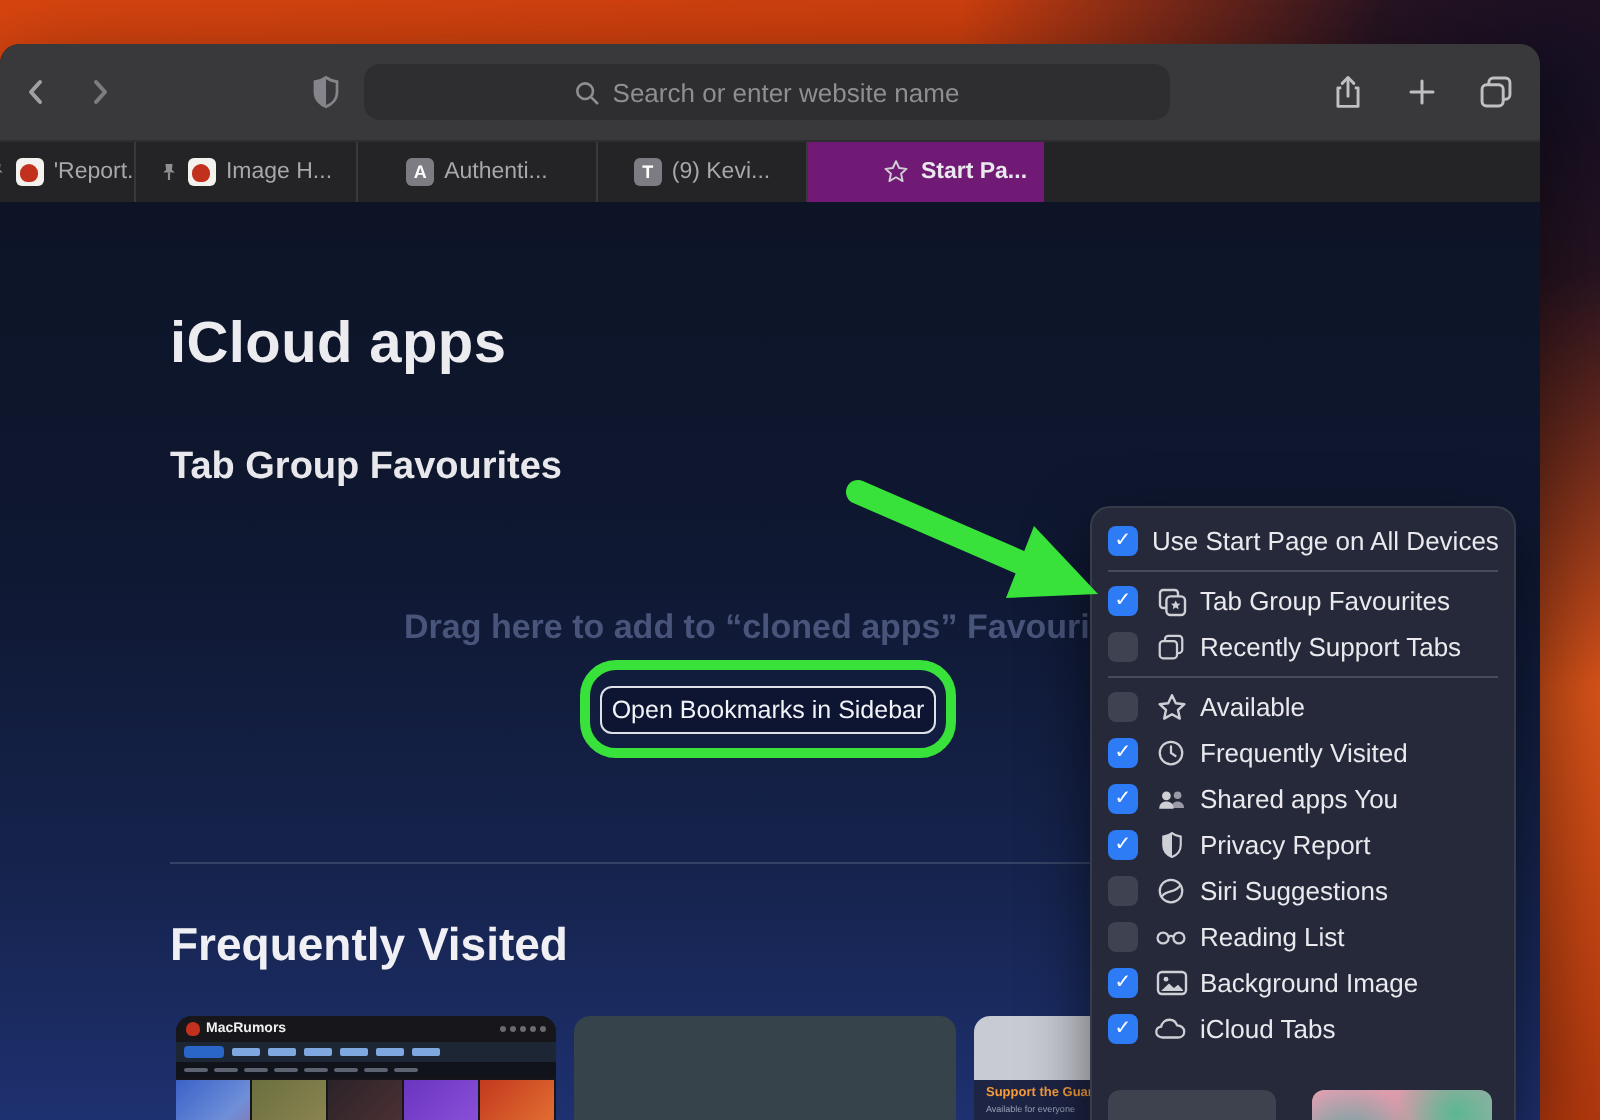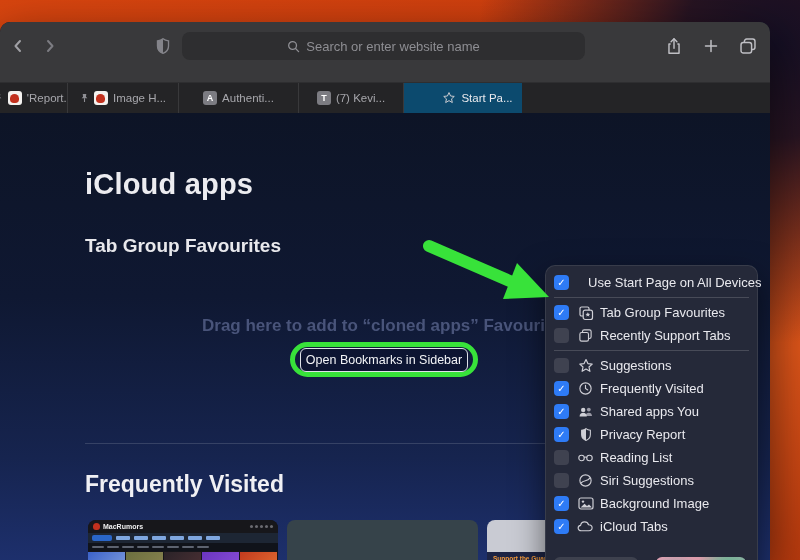--- a/index.html
+++ b/index.html
@@ -11,53 +11,53 @@
       linear-gradient(160deg, #d8450f 0%, #c93c0e 35%, #e0561a 75%, #b93a0e 100%);
   }
   
   .window{
     position:absolute;left:0;top:22px;width:770px;height:538px;
     border-radius:10px 10px 0 0;overflow:hidden;
     box-shadow:0 18px 50px rgba(0,0,0,0.6);
     background:#0d1426;
   }
   
-  .toolbar{position:relative;height:60px;background:#39393b;}
+  .toolbar{position:relative;height:48px;background:#39393b;}
   .nav-btn{position:absolute;top:14px;width:20px;height:20px;display:flex;align-items:center;justify-content:center;}
   .nav-back{left:8px;}
   .nav-forward{left:40px;}
   .shield-wrap{position:absolute;left:152px;top:13px;width:22px;height:22px;display:flex;align-items:center;justify-content:center;}
   .search-field{
     position:absolute;left:182px;top:10px;width:403px;height:28px;
     background:#2e2e30;border-radius:8px;
     display:flex;align-items:center;justify-content:center;gap:6px;
     color:#8e8e93;font-size:13px;
   }
   .tb-right{position:absolute;right:10px;top:12px;display:flex;gap:13px;align-items:center;}
   .tb-icon{width:24px;height:24px;display:flex;align-items:center;justify-content:center;}
   
   .tabbar{height:30px;background:#242426;display:flex;border-top:1px solid #2e2e30;}
   .tab{
     height:30px;box-sizing:border-box;border-right:1px solid #39393b;
     display:flex;align-items:center;justify-content:center;gap:5px;
     color:#a7a7ac;font-size:11.5px;overflow:hidden;white-space:nowrap;
   }
-  .tab.active{background:#0c4a6e;color:#e9e9ed;font-weight:400;border-right:none;padding-left:29px;}
+  .tab.active{background:#701a75;color:#e9e9ed;font-weight:700;border-right:none;padding-left:29px;}
   .favicon-mr{width:14px;height:14px;border-radius:3px;background:#f4f2ef;display:flex;align-items:center;justify-content:center;flex:none;}
   .favicon-mr i{display:block;width:9px;height:9px;background:#c2311e;border-radius:55% 55% 46% 46%;}
   .favicon-letter{width:14px;height:14px;border-radius:3px;background:#7c7c82;color:#fff;font-size:9px;font-weight:bold;
     display:flex;align-items:center;justify-content:center;flex:none;}
   
   .content{position:relative;height:460px;overflow:hidden;
     background:linear-gradient(180deg,#0d1426 0%,#0f1832 40%,#16244f 75%,#1e3170 100%);}
   .page-title{position:absolute;left:85px;top:55px;font-size:29px;font-weight:bold;color:#ececf0;letter-spacing:0.2px;}
   .section-title{position:absolute;left:85px;top:122px;font-size:19px;font-weight:bold;color:#e8e8ec;}
   .drag-hint{position:absolute;left:202px;top:203px;font-size:17px;font-weight:600;color:#49547a;white-space:nowrap;z-index:1;}
   .ring{
-    position:absolute;left:290px;top:229px;width:188px;height:35px;box-sizing:border-box;
+    position:absolute;left:290px;top:229px;width:188px;height:49px;box-sizing:border-box;
     border:5px solid #38e23a;border-radius:18px;
     display:flex;align-items:center;justify-content:center;z-index:2;
   }
   .open-bookmarks-btn{
     width:168px;height:24px;box-sizing:border-box;border:1.5px solid #dfe2e8;border-radius:6px;
     background:rgba(10,17,44,0.65);color:#f2f3f6;font-size:12.5px;
     display:flex;align-items:center;justify-content:center;white-space:nowrap;
   }
   .section-divider{position:absolute;left:85px;top:330px;width:660px;height:1px;background:rgba(255,255,255,0.14);}
   .fv-title{position:absolute;left:85px;top:358px;font-size:23px;font-weight:bold;color:#f0f0f4;}
@@ -201,21 +201,21 @@
           <i></i>
         </span>
       <span>Image H...</span>
     </div>
     <div class="tab" style="width:120px">
       <span class="favicon-letter">A</span>
       <span>Authenti...</span>
     </div>
     <div class="tab" style="width:105px">
       <span class="favicon-letter">T</span>
-      <span>(7) Kevi...</span>
+      <span>(9) Kevi...</span>
     </div>
     <div class="tab active" style="width:118px">
       <span>
         <svg width="14" height="14" viewBox="0 0 16 16">
             <path d="M8 1.8 L9.8 5.7 L14 6.2 L10.9 9 L11.8 13.2 L8 11 L4.2 13.2 L5.1 9 L2 6.2 L6.2 5.7 Z" fill="none" stroke="#cfcfd3" stroke-width="1.1" stroke-linejoin="round"></path>
           </svg>
       </span>
       <span>Start Pa...</span>
     </div>
   </div>
@@ -279,21 +279,21 @@
         <div class="guardian-title">Support the Guar</div>
         <div class="guardian-sub">Available for everyone</div>
 
       </div>
     </div>
 
     <div class="menu">
 
       <div class="menu-item">
         <span class="cb checked"></span>
-        <span class="mi-label" style="margin-left:13px">Use Start Page on All Devices</span>
+        <span class="mi-label" style="margin-left:1px">Use Start Page on All Devices</span>
       </div>
       <div class="menu-divider"></div>
 
       <div class="menu-item">
         <span class="cb checked"></span>
         <span class="mi-icon">
           <svg width="16" height="16" viewBox="0 0 16 16">
             <rect x="2" y="2" width="9" height="9" rx="1.6" fill="none" stroke="#cfcfd6" stroke-width="1.2"></rect>
             <rect x="5.2" y="5.2" width="9.3" height="9.3" rx="2" fill="#252939" stroke="#cfcfd6" stroke-width="1.2"></rect>
             <path d="M9.85 7.2 L10.6 8.7 L12.2 8.9 L11 10 L11.3 11.6 L9.85 10.8 L8.4 11.6 L8.7 10 L7.5 8.9 L9.1 8.7 Z" fill="#cfcfd6"></path>
@@ -314,21 +314,21 @@
       </div>
       <div class="menu-divider"></div>
 
       <div class="menu-item">
         <span class="cb unchecked"></span>
         <span class="mi-icon">
           <svg width="16" height="16" viewBox="0 0 16 16">
               <path d="M8 1.6 L9.9 5.6 L14.2 6.1 L11 9 L11.9 13.3 L8 11.1 L4.1 13.3 L5 9 L1.8 6.1 L6.1 5.6 Z" fill="none" stroke="#cfcfd6" stroke-width="1.2" stroke-linejoin="round"></path>
             </svg>
         </span>
-        <span class="mi-label">Suggestions</span>
+        <span class="mi-label">Available</span>
       </div>
 
       <div class="menu-item">
         <span class="cb checked"></span>
         <span class="mi-icon">
           <svg width="15" height="15" viewBox="0 0 16 16">
               <circle cx="8" cy="8" r="6" fill="none" stroke="#cfcfd6" stroke-width="1.2"></circle>
               <path d="M8 4.5 V8 L10.4 9.6" fill="none" stroke="#cfcfd6" stroke-width="1.2" stroke-linecap="round"></path>
             </svg>
         </span>
@@ -355,38 +355,38 @@
             <path d="M8 1.2 C6.2 2.7 4.5 3 3 3.2 V8 C3 11.5 5.4 13.8 8 14.8 C10.6 13.8 13 11.5 13 8 V3.2 C11.5 3 9.8 2.7 8 1.2 Z" fill="none" stroke="#cfcfd6" stroke-width="1.2"></path>
             <path d="M8 1.2 C6.2 2.7 4.5 3 3 3.2 V8 C3 11.5 5.4 13.8 8 14.8 Z" fill="#cfcfd6"></path>
           </svg>
         </span>
         <span class="mi-label">Privacy Report</span>
       </div>
 
       <div class="menu-item">
         <span class="cb unchecked"></span>
         <span class="mi-icon">
+          <svg width="15" height="15" viewBox="0 0 16 16">
+            <circle cx="8" cy="8" r="6" fill="none" stroke="#cfcfd6" stroke-width="1.2"></circle>
+            <path d="M3.4 10.6 C6 7.2 10 9.2 12.6 5.4" fill="none" stroke="#cfcfd6" stroke-width="1.2" stroke-linecap="round"></path>
+          </svg>
+        </span>
+        <span class="mi-label">Siri Suggestions</span>
+      </div>
+
+      <div class="menu-item">
+        <span class="cb unchecked"></span>
+        <span class="mi-icon">
           <svg width="17" height="14" viewBox="0 0 18 14">
             <circle cx="4.8" cy="7" r="2.9" fill="none" stroke="#cfcfd6" stroke-width="1.2"></circle>
             <circle cx="13.2" cy="7" r="2.9" fill="none" stroke="#cfcfd6" stroke-width="1.2"></circle>
             <path d="M7.7 6.6 A1.6 1.6 0 0 1 10.3 6.6" fill="none" stroke="#cfcfd6" stroke-width="1.2"></path>
           </svg>
         </span>
         <span class="mi-label">Reading List</span>
-      </div>
-
-      <div class="menu-item">
-        <span class="cb unchecked"></span>
-        <span class="mi-icon">
-          <svg width="15" height="15" viewBox="0 0 16 16">
-            <circle cx="8" cy="8" r="6" fill="none" stroke="#cfcfd6" stroke-width="1.2"></circle>
-            <path d="M3.4 10.6 C6 7.2 10 9.2 12.6 5.4" fill="none" stroke="#cfcfd6" stroke-width="1.2" stroke-linecap="round"></path>
-          </svg>
-        </span>
-        <span class="mi-label">Siri Suggestions</span>
       </div>
 
       <div class="menu-item">
         <span class="cb checked"></span>
         <span class="mi-icon">
           <svg width="16" height="13" viewBox="0 0 16 13">
             <rect x="1" y="1" width="14" height="11" rx="2" fill="none" stroke="#cfcfd6" stroke-width="1.2"></rect>
             <circle cx="5" cy="4.6" r="1.2" fill="#cfcfd6"></circle>
             <path d="M2.5 10.5 L6.5 6.8 L9 9 L11 7.4 L13.5 10 L13.5 10.5 Z" fill="#cfcfd6"></path>
           </svg>

